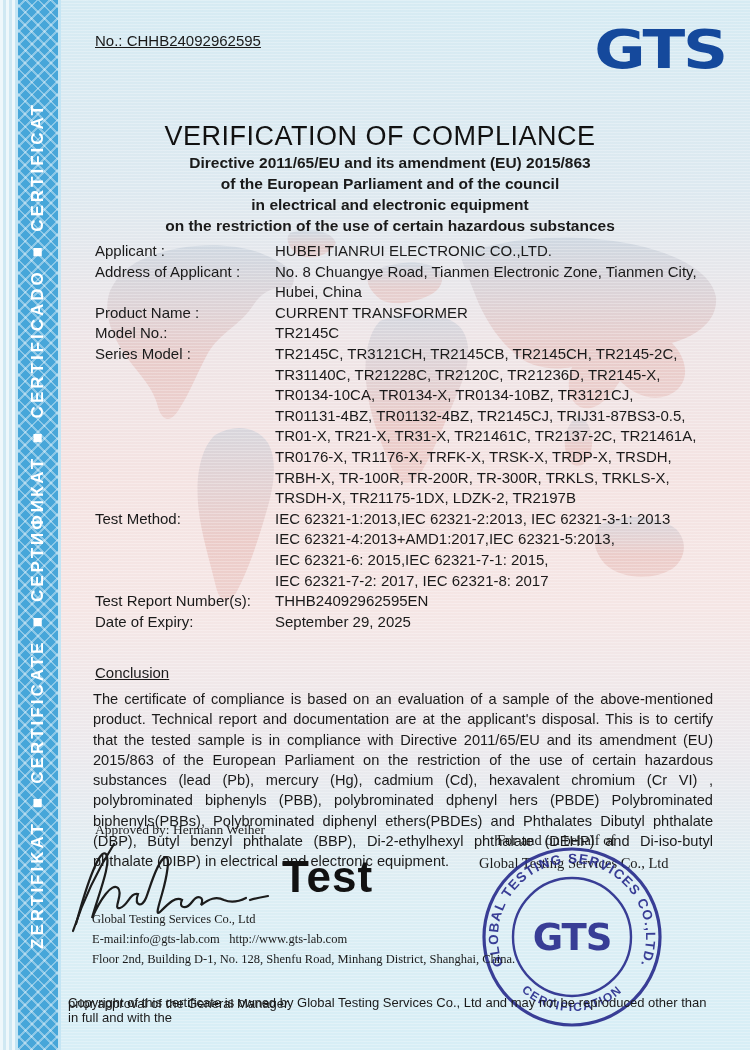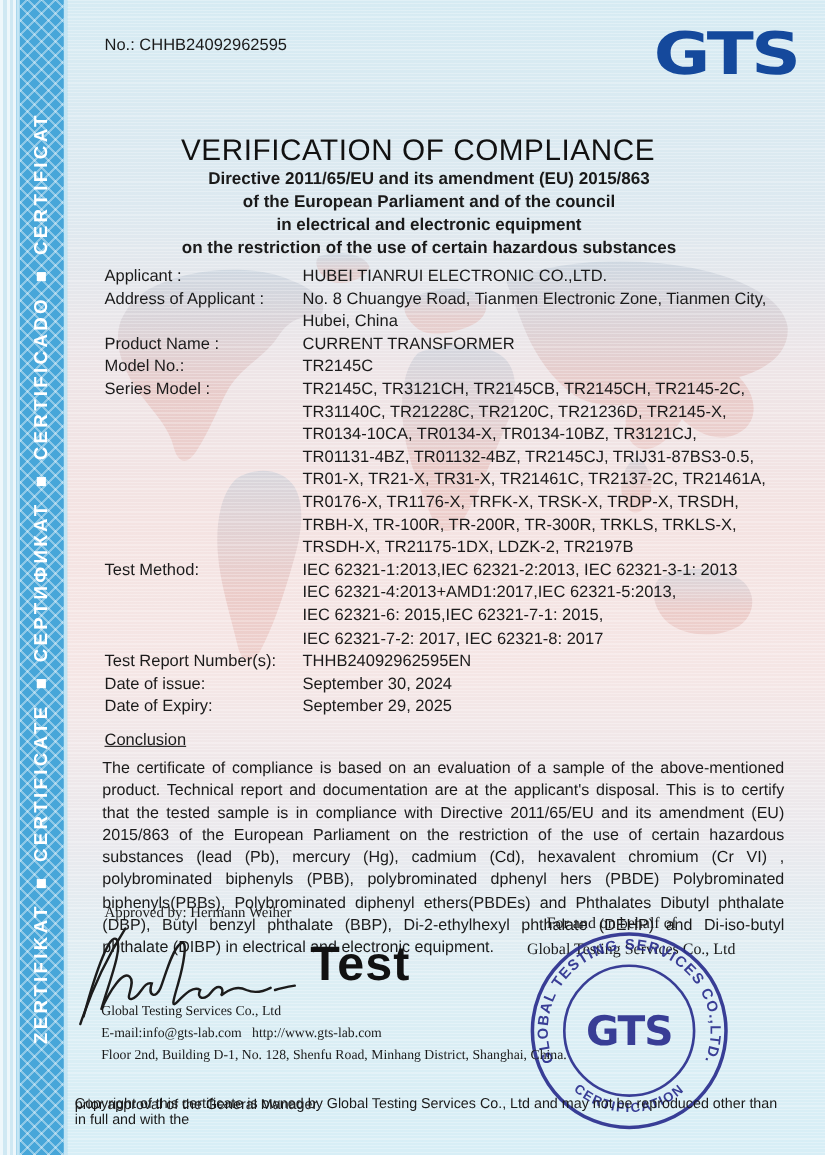--- a/index.html
+++ b/index.html
@@ -17,21 +17,21 @@
     background:repeating-linear-gradient(90deg,#eef7fb 0 3px,#cfe8f3 3px 6px);}
   .band{position:absolute;left:15px;top:0;bottom:0;width:40px;
     background:
       repeating-linear-gradient(45deg, rgba(255,255,255,.38) 0 2px, rgba(0,0,0,0) 2px 9px),
       repeating-linear-gradient(-45deg, rgba(255,255,255,.38) 0 2px, rgba(0,0,0,0) 2px 9px),
       #47a6d9;
     border-left:3px solid #c4e5f4;border-right:3px solid #c4e5f4;
     display:flex;align-items:center;justify-content:center;}
   .band-text{writing-mode:vertical-rl;transform:rotate(180deg);white-space:nowrap;
     color:#fff;font-weight:bold;font-size:17px;letter-spacing:3px;}
-  .cert-no{position:absolute;left:95px;top:32px;font-size:15px;}
+  .cert-no{position:absolute;left:95px;top:32px;font-size:15px;text-decoration:underline;}
   .logo{position:absolute;right:24px;top:18px;font-size:58px;font-weight:bold;
     color:#15499c;letter-spacing:-2px;font-family:"DejaVu Sans",sans-serif;
     transform:scale(1.08,.92);transform-origin:right top;}
   .title{position:absolute;left:40px;right:30px;top:104px;margin:17px;text-align:center;
     font-size:27px;font-weight:normal;color:#111;letter-spacing:.5px;}
   .directive{position:absolute;left:55px;right:25px;top:152px;text-align:center;
     font-size:15.5px;font-weight:bold;line-height:21px;}
   .fields{position:absolute;left:95px;top:241px;width:640px;font-size:15px;line-height:20.6px;}
   .row{display:flex;align-items:flex-start;gap:10px;}
   .label{width:170px;flex:0 0 170px;}
@@ -138,24 +138,20 @@
         <div>IEC 62321-4:2013+AMD1:2017,IEC 62321-5:2013,</div>
         <div>IEC 62321-6: 2015,IEC 62321-7-1: 2015,</div>
         <div>IEC 62321-7-2: 2017, IEC 62321-8: 2017</div>
       </div>
     </div>
     <div class="row">
       <div class="label">Test Report Number(s):</div>
       <div class="value">THHB24092962595EN</div>
     </div>
     <div class="row">
-      <div class="label">Date of issue:</div>
-      <div class="value">September 30, 2024</div>
-    </div>
-    <div class="row">
       <div class="label">Date of Expiry:</div>
       <div class="value">September 29, 2025</div>
     </div>
   </div>
 
   <div class="concl-head">Conclusion</div>
   <div class="concl-body">The certificate of compliance is based on an evaluation of a sample of the above-mentioned product. Technical report and documentation are at the applicant's disposal. This is to certify that the tested sample is in compliance with Directive 2011/65/EU and its amendment (EU) 2015/863 of the European Parliament on the restriction of the use of certain hazardous substances (lead (Pb), mercury (Hg), cadmium (Cd), hexavalent chromium (Cr VI) , polybrominated biphenyls (PBB), polybrominated dphenyl hers (PBDE) Polybrominated biphenyls(PBBs), Polybrominated diphenyl ethers(PBDEs) and Phthalates Dibutyl phthalate (DBP), Butyl benzyl phthalate (BBP), Di-2-ethylhexyl phthalate (DEHP) and Di-iso-butyl phthalate (DIBP) in electrical and electronic equipment.</div>
 
   <div class="approved">Approved by: Hermann Weiher</div>
 

